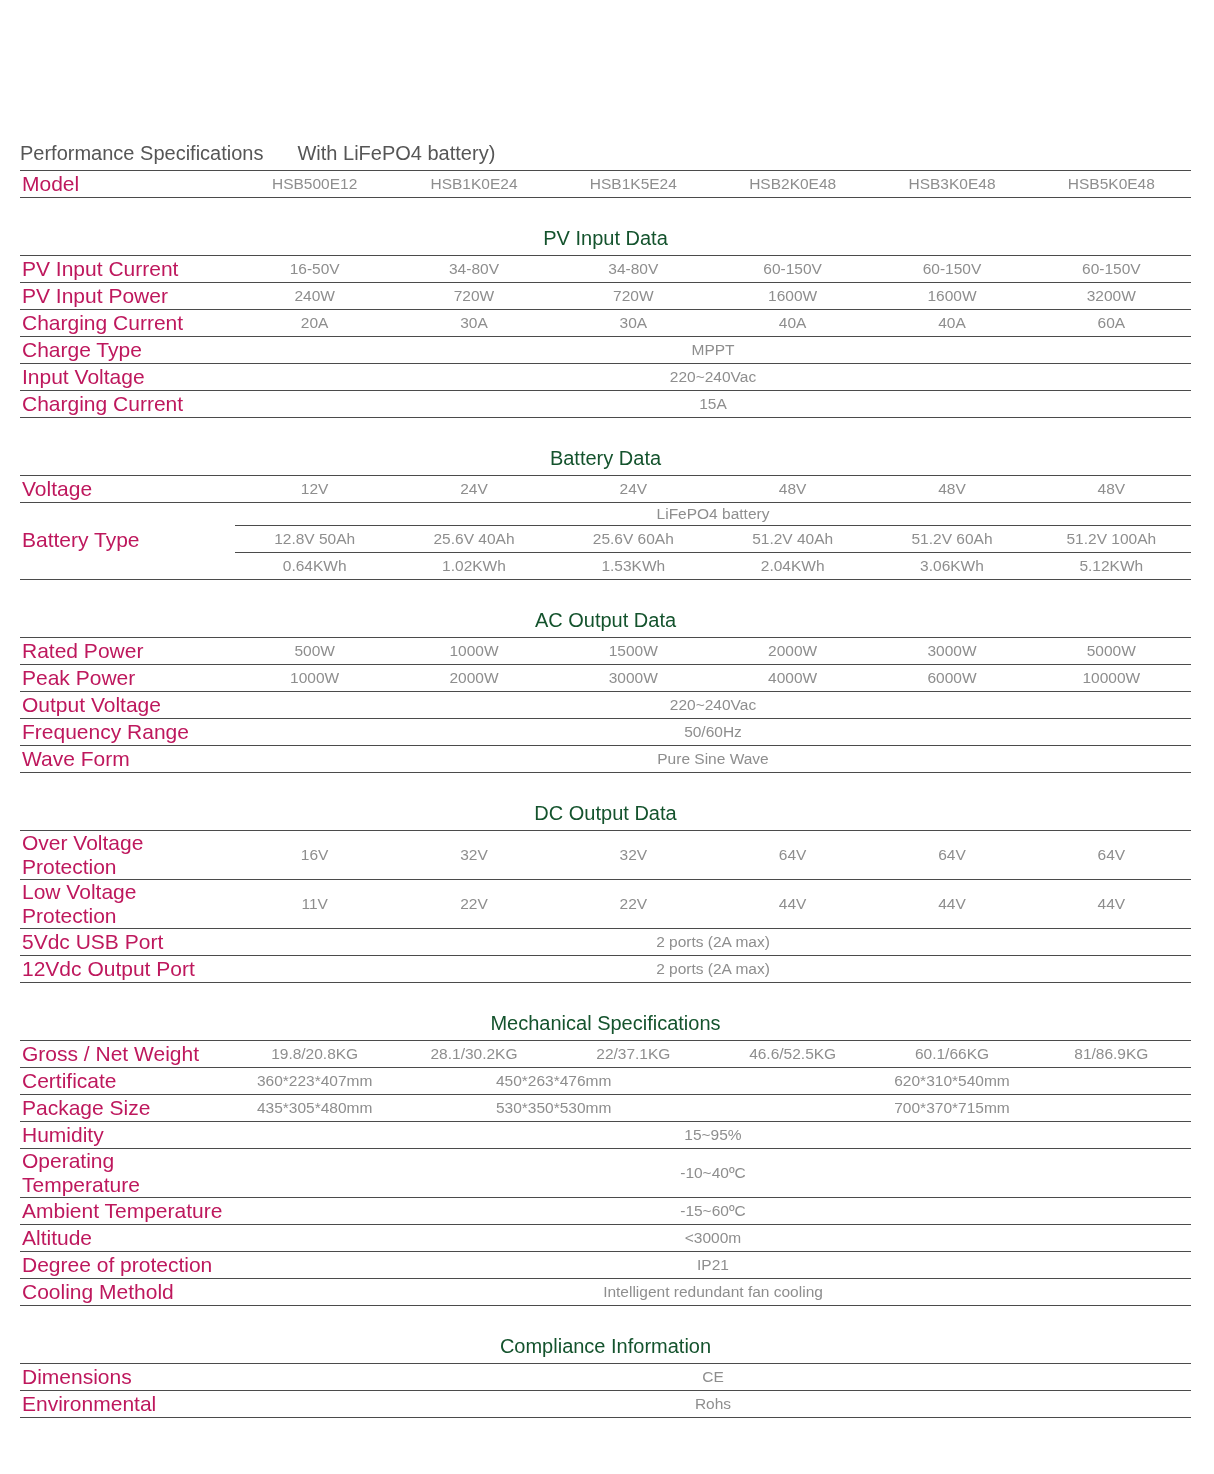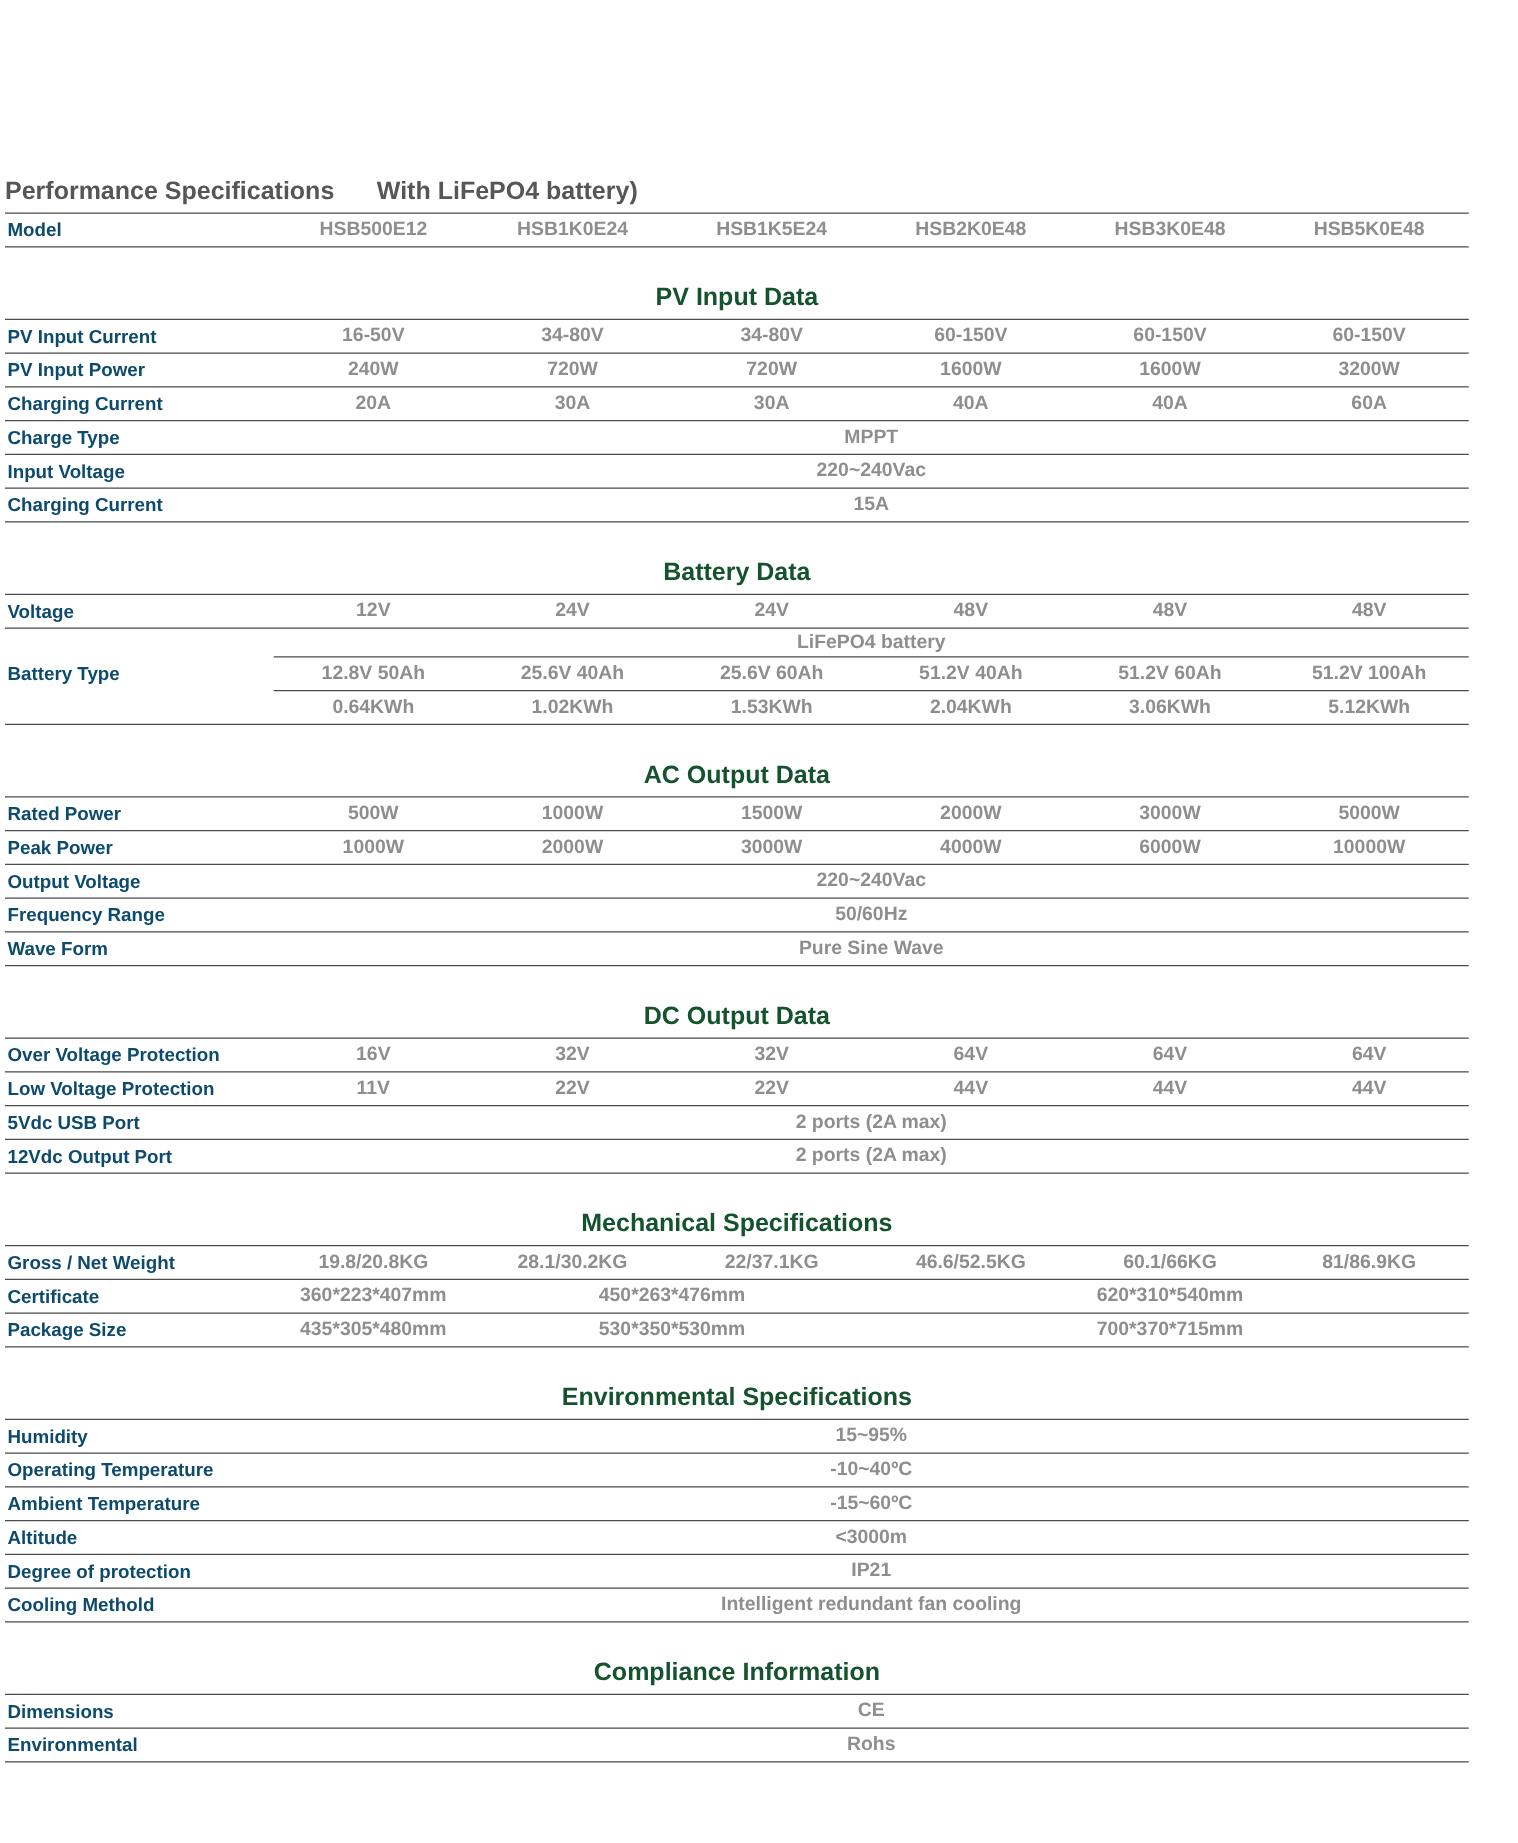--- a/index.html
+++ b/index.html
@@ -1,28 +1,28 @@
 <!DOCTYPE html>
 <html><head>
 <meta charset="utf-8">
 <style>
   html,body { margin:0; padding:0; background:#ffffff; }
   body { width:1214px; height:1474px; font-family:"Liberation Sans","DejaVu Sans",sans-serif; }
   .sheet { position:relative; width:1214px; height:1474px; background:#ffffff; overflow:hidden; }
-  .content { position:absolute; left:4px; top:142px; width:1171px;font-weight:bold; }
+  .content { position:absolute; left:20px; top:142px; width:1171px; }
 
   .title-row { display:flex; gap:34px; align-items:flex-end; padding-bottom:5px;
                border-bottom:1.5px solid #4b4b4b; font-size:20px; color:#565656; }
 
   .heading { margin-top:29px; padding-bottom:5px; border-bottom:1.5px solid #4b4b4b;
              font-size:20px; color:#14532d;text-align:center; }
 
   .row { display:grid; grid-template-columns:215px repeat(6,1fr); align-items:center;
          min-height:26px; border-bottom:1.5px solid #4b4b4b; }
-  .label { font-size:15px; color:#0c4a6e; padding-left:2px; }
+  .label { font-size:21px; color:#be185d; padding-left:2px; }
   .val { font-size:15.5px; color:#8e8e8e; text-align:center; }
   .span-val { grid-column:2/8; }
 
   
   .b-row { display:grid; grid-template-columns:215px repeat(6,1fr); align-items:center; }
   .b-row .vals-wrap { grid-column:2/8; display:grid; grid-template-columns:repeat(6,1fr);
                       align-items:center; border-bottom:1.5px solid #4b4b4b; }
   .b-row .vals-wrap .wide { grid-column:1/7; }
   .b-row.short .vals-wrap { min-height:22px; }
   .b-row.mid .vals-wrap { min-height:26px; }
@@ -208,21 +208,20 @@
       <span class="val sp23">450*263*476mm</span>
       <span class="val sp46">620*310*540mm</span>
     </div>
     <div class="row">
       <span class="label">Package Size</span>
       <span class="val sp1">435*305*480mm</span>
       <span class="val sp23">530*350*530mm</span>
       <span class="val sp46">700*370*715mm</span>
     </div>
 
-    <div class="heading">Environmental Specifications</div>
     <div class="row">
       <span class="label">Humidity</span>
       <span class="val span-val">15~95%</span>
     </div>
     <div class="row">
       <span class="label">Operating Temperature</span>
       <span class="val span-val">-10~40ºC</span>
     </div>
     <div class="row">
       <span class="label">Ambient Temperature</span>

